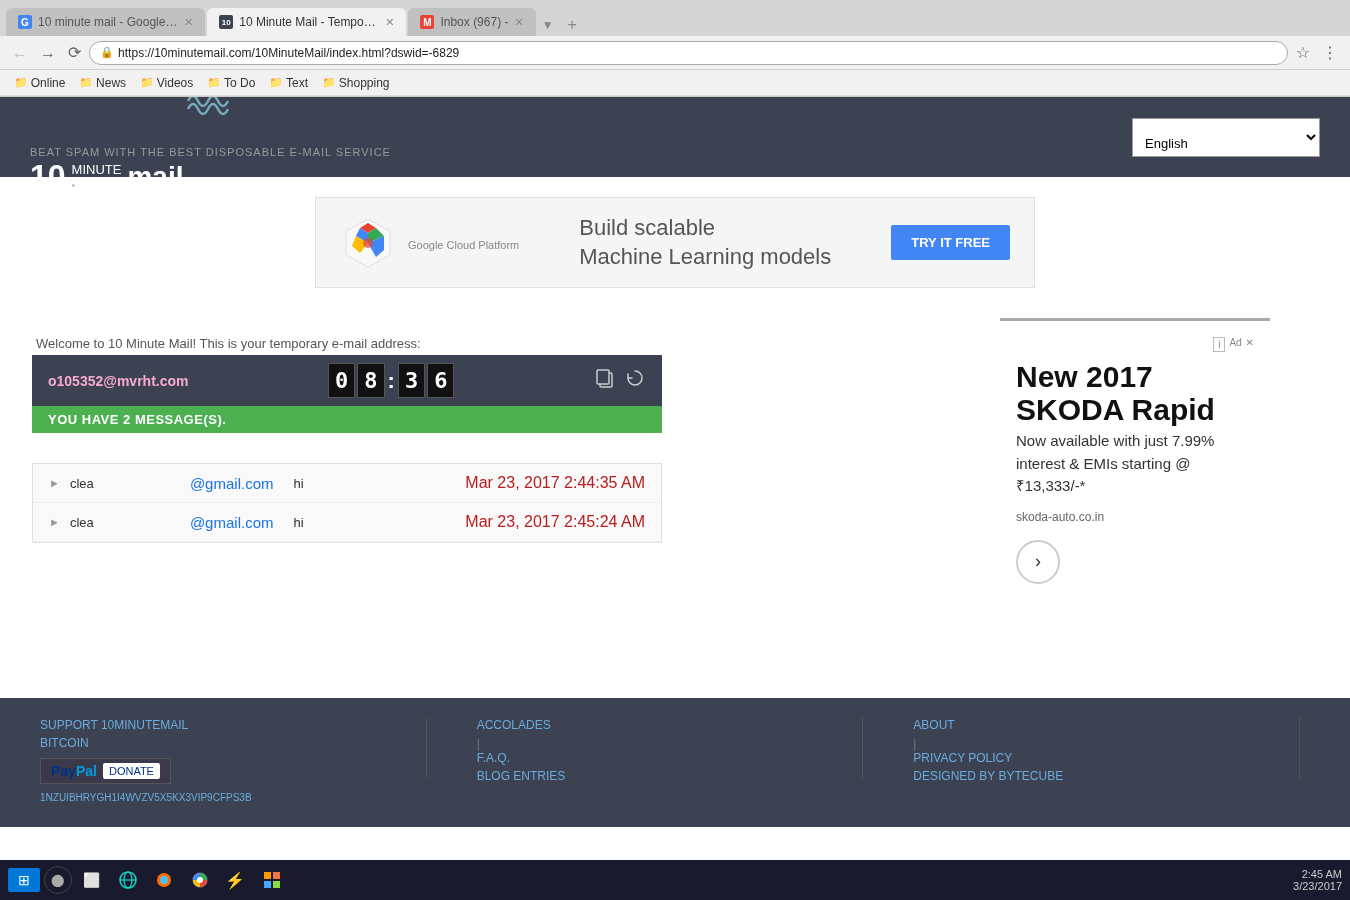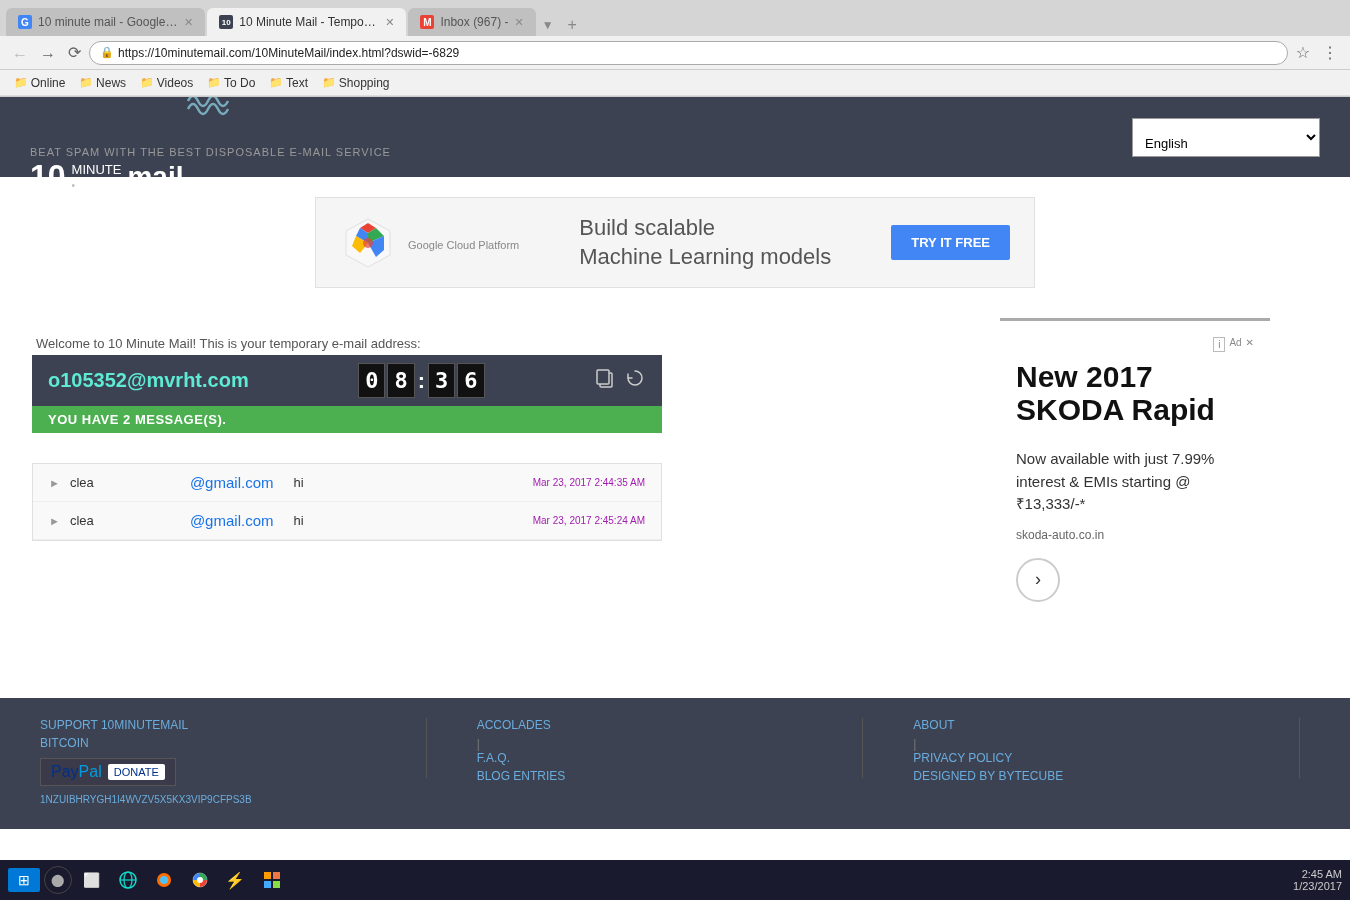--- a/index.html
+++ b/index.html
@@ -39,41 +39,41 @@
     .logo-brand { display: flex; align-items: center; gap: 4px; }
     .lang-select-wrap { display: flex; align-items: center; }
     .lang-select { padding: 16px 24px 4px 8px; border: 1px solid #999; background: white; font-size: 13px; border-radius: 0; appearance: auto; cursor: pointer; width: 188px; }
 
     
     .ad-banner { background: #f5f5f5; border: 1px solid #e0e0e0; margin: 20px auto; width: 720px; display: flex; align-items: center; padding: 16px 24px; justify-content: space-between; }
     .ad-logo-area { display: flex; align-items: center; gap: 12px; }
     .ad-text { font-size: 22px; color: #555; line-height: 1.3; }
     .ad-btn { background: #4285f4; color: white; border: none; padding: 10px 20px; font-size: 13px; font-weight: bold; cursor: pointer; border-radius: 2px; white-space: nowrap; }
     .email-box { background: #3c4252; display: flex; align-items: center; padding: 8px 16px; justify-content: space-between; }
-    .email-address { color: #5eead4; font-size: 20px; font-weight: bold; }
+    .email-address { color: #f9a8d4; font-size: 14px; font-weight: bold; }
     .timer-display { display: flex; gap: 2px; align-items: center; }
     .timer-digit { background: #111; color: white; font-size: 22px; font-weight: bold; padding: 4px 6px; font-family: monospace; border: 1px solid #555; min-width: 26px; text-align: center; }
     .timer-colon { color: white; font-size: 22px; font-weight: bold; padding: 0 1px; }
     .email-actions { display: flex; gap: 8px; }
     .email-action-btn { background: none; border: none; cursor: pointer; color: #ccc; font-size: 20px; }
     .message-count-bar { background: #4caf50; color: white; padding: 6px 16px; font-size: 13px; font-weight: bold; letter-spacing: 0.5px; }
 
     
     .email-list { margin-top: 30px; border: 1px solid #e0e0e0; }
     .email-row { display: flex; align-items: center; padding: 10px 16px; border-bottom: 1px solid #eee; cursor: pointer; background: #f9f9f9; }
     .email-expand { color: #999; margin-right: 10px; font-size: 11px; }
     .email-from { width: 120px; color: #333; font-size: 13px; }
     .email-from-domain { color: #1a73e8; font-size: 15px; }
     .email-subject { flex: 1; color: #333; font-size: 13px; padding-left: 20px; }
-    .email-date { color: #a21caf; font-size: 10px; white-space: nowrap; }
+    .email-date { color: #b91c1c; font-size: 16px; white-space: nowrap; }
 
     
     .ad-sidebar { border-top: 3px solid #aaa; padding: 16px; }
     .ad-label-row { display: flex; justify-content: flex-end; gap: 4px; margin-bottom: 8px; }
-    .skoda-title { font-size: 30px; font-weight: bold; color: #111; line-height: 1.1; margin-bottom: 22px; }
+    .skoda-title { font-size: 30px; font-weight: bold; color: #111; line-height: 1.1; margin-bottom: 4px; }
     .skoda-body { font-size: 15px; color: #333; line-height: 1.5; margin-bottom: 12px; }
     .skoda-site { font-size: 12px; color: #666; margin-bottom: 16px; }
     .skoda-arrow-btn { width: 44px; height: 44px; border-radius: 50%; border: 2px solid #ccc; background: white; font-size: 18px; cursor: pointer; display: flex; align-items: center; justify-content: center; color: #333; }
 
     
     .site-footer { background: #3c4252; padding: 20px 40px; display: flex; gap: 40px; justify-content: space-between; margin-top: 40px; }
     .footer-col { flex: 1; }
     .footer-link { color: #6aacdd; font-size: 12px; cursor: pointer; text-decoration: none; display: block; margin-bottom: 4px; }
     .footer-text-sm { color: #888; font-size: 11px; margin-bottom: 2px; }
     .footer-divider { border: none; border-left: 1px solid #555; height: 60px; margin: 0 10px; }
@@ -279,21 +279,21 @@
     </div>
   </div>
 
   <div class="site-footer">
 
     <div class="footer-col">
       <a class="footer-link">SUPPORT 10MINUTEMAIL</a>
       <a class="footer-link">BITCOIN</a>
       <div style="margin:8px 0;">
         <div style="background:#3a3a4a;border:1px solid #555;display:inline-flex;align-items:center;gap:6px;padding:4px 10px;">
-          <span style="color:white;font-size:16px;font-weight:normal;"><span style="color:#003087;">Pay</span><span style="color:#009cde;">Pal</span></span>
+          <span style="color:white;font-size:14px;font-weight:bold;"><span style="color:#003087;">Pay</span><span style="color:#009cde;">Pal</span></span>
           <span style="background:white;color:#003087;font-size:11px;padding:2px 6px;border-radius:2px;">DONATE</span>
         </div>
       </div>
       <a class="footer-link" style="font-size:10px;word-break:break-all;">1NZUIBHRYGH1I4WVZV5X5KX3VIP9CFPS3B</a>
     </div>
 
     <hr class="footer-divider">
 
     <div class="footer-col">
       <a class="footer-link">ACCOLADES</a>
@@ -348,15 +348,15 @@
     <svg width="20" height="20" viewBox="0 0 20 20">
       <rect x="2" y="2" width="7" height="7" fill="#f90"></rect>
       <rect x="11" y="2" width="7" height="7" fill="#e74"></rect>
       <rect x="2" y="11" width="7" height="7" fill="#4af"></rect>
       <rect x="11" y="11" width="7" height="7" fill="#8d4"></rect>
     </svg>
   </div>
   <div class="taskbar-spacer"></div>
   <div class="taskbar-time">
     <div style="font-size:11px;color:#ccc;">2:45 AM</div>
-    <div style="font-size:11px;color:#ccc;">1/23/2017</div>
+    <div style="font-size:11px;color:#ccc;">3/23/2017</div>
   </div>
 </div>
 
 </body></html>

